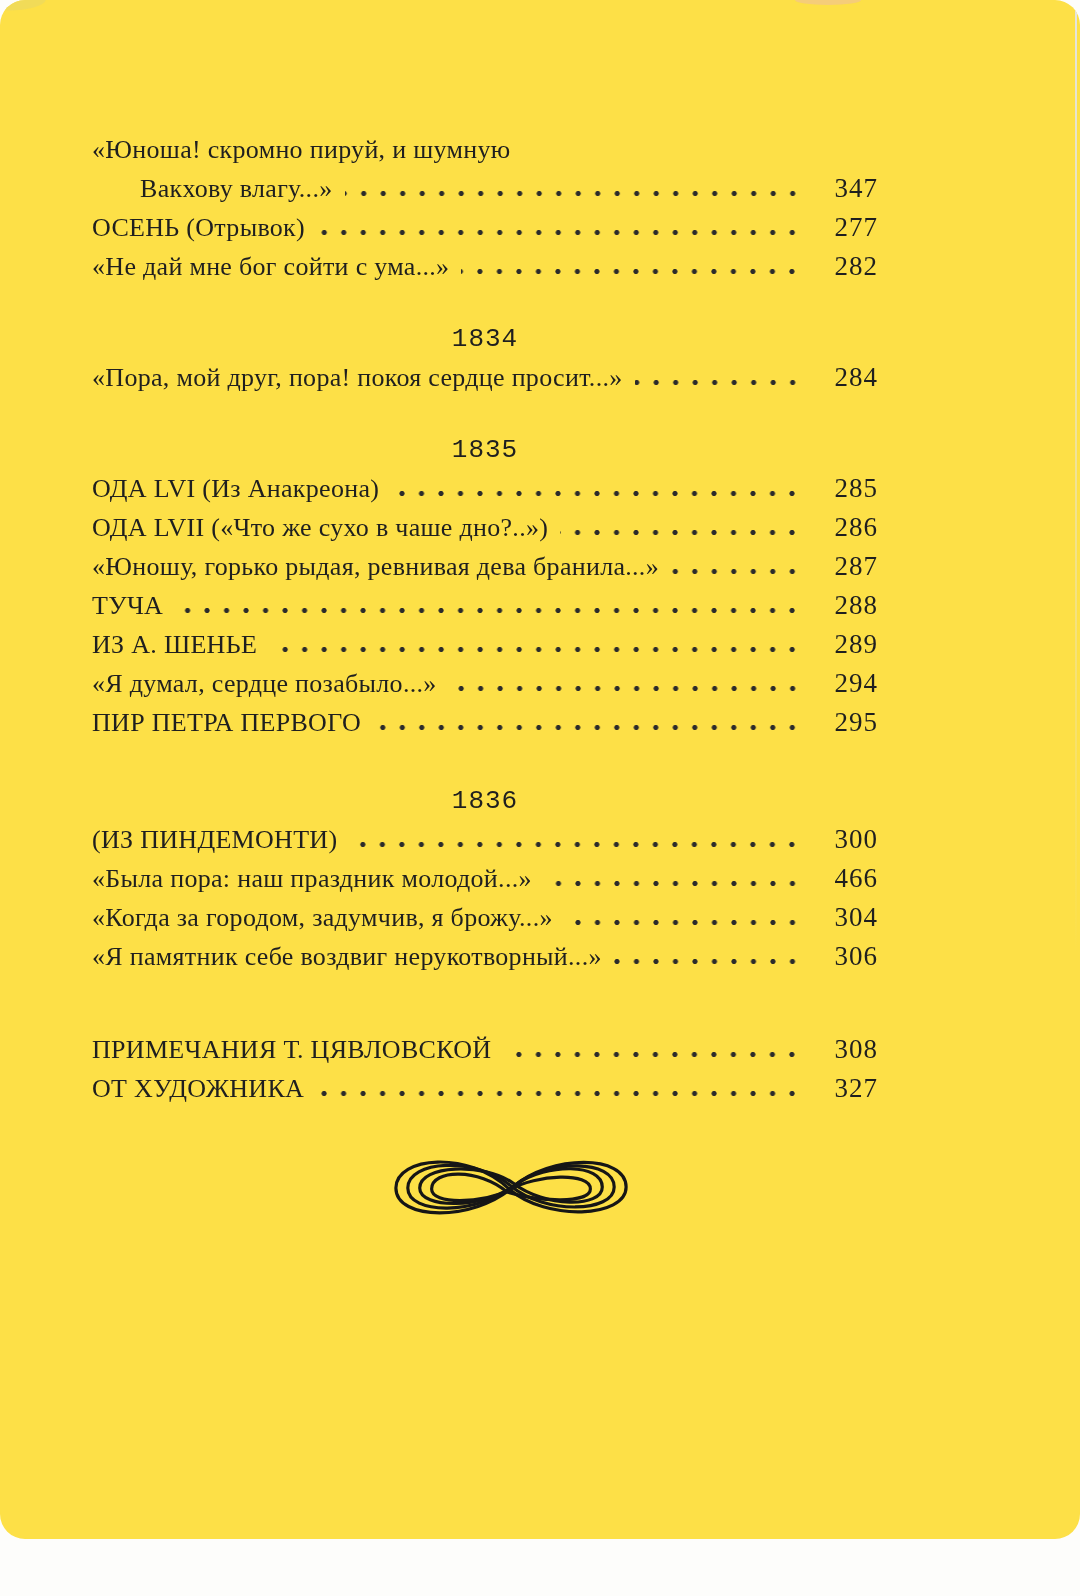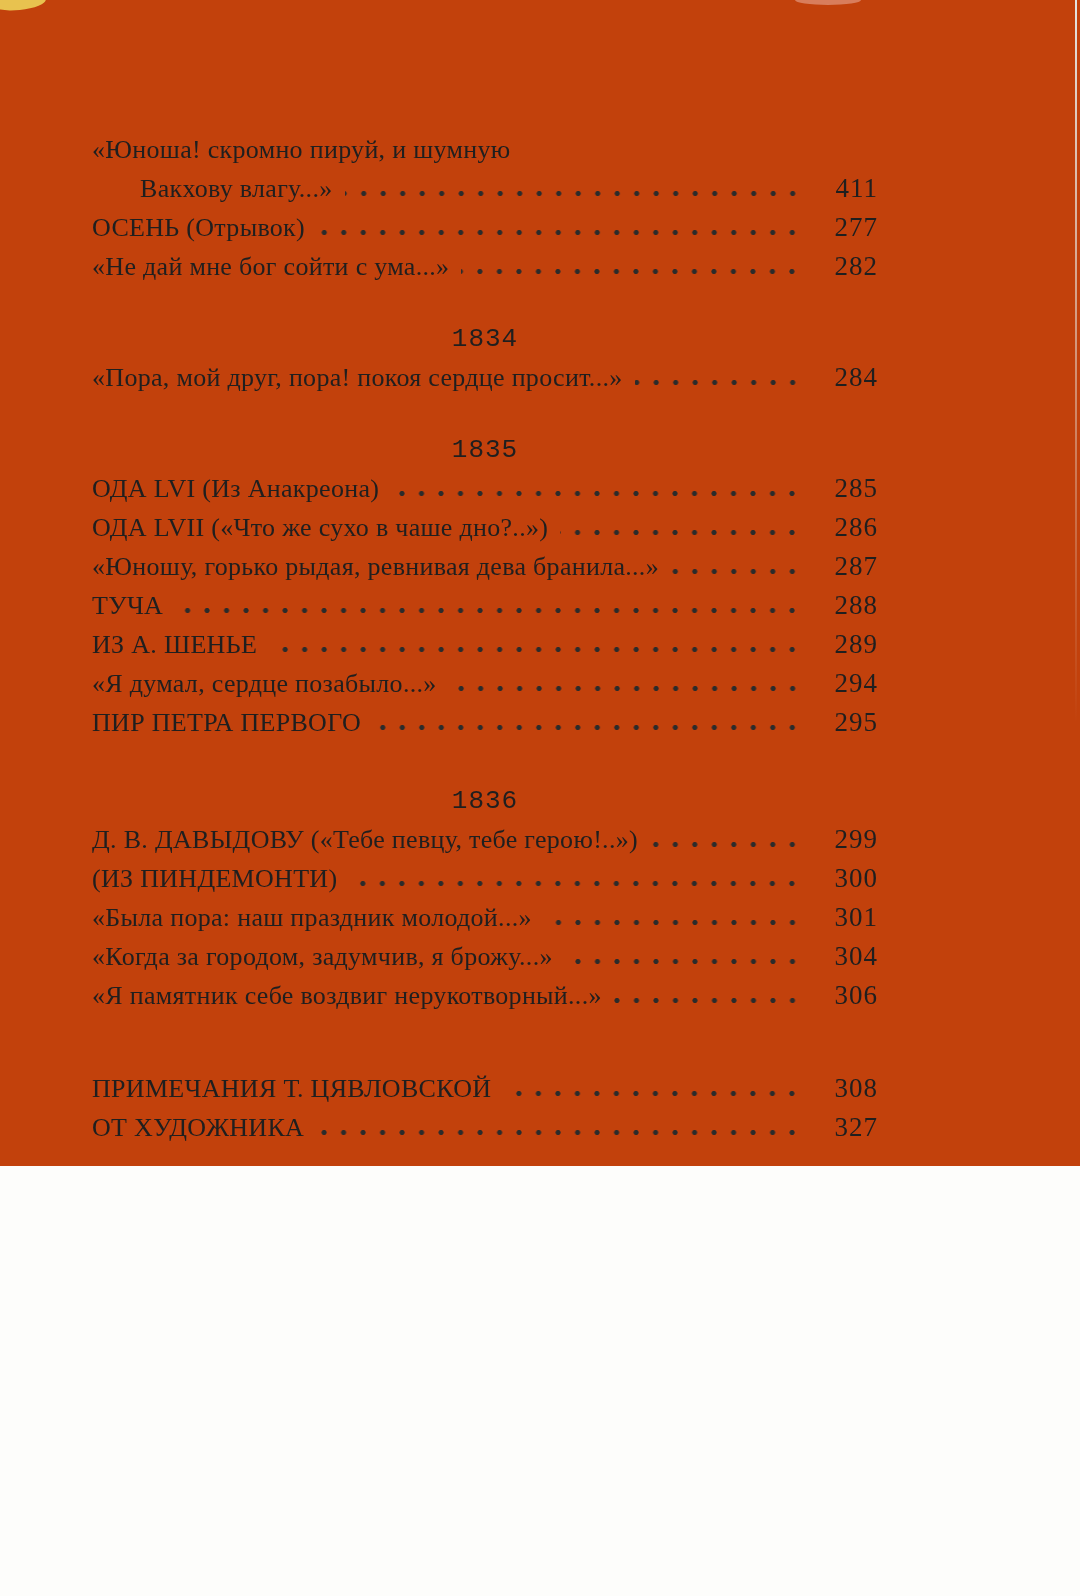--- a/index.html
+++ b/index.html
@@ -1,22 +1,23 @@
 <!DOCTYPE html>
 <html lang="ru"><head>
 <meta charset="utf-8">
 <style>
   html,body{margin:0;padding:0;background:#fdfdfb;}
   .sheet{
     position:relative;
-    width:1080px;height:1166px;
-    background:#c2410c;
+    width:1080px;height:1539px;
+    background:#fde047;
     overflow:hidden;
     font-family:"Liberation Serif","DejaVu Serif",serif;
     color:#1f1f1f;
+    border-radius:25px;
   }
   .toc{position:absolute;left:92px;top:131px;width:786px;}
   .row{
     display:flex;align-items:baseline;
     font-size:26px;line-height:38px;letter-spacing:.3px;
   }
   .row .t{white-space:pre;}
   .row .ti{white-space:pre;}
   .row.indent{padding-left:48px;}
   .leader{
@@ -58,21 +59,21 @@
   <div class="edge-line"></div>
 
   <div class="toc">
 
     <div class="row">
       <span class="t">«Юноша! скромно пируй, и шумную</span>
     </div>
     <div class="row indent">
       <span class="t">Вакхову влагу...»</span>
       <span class="leader"></span>
-      <span class="p">411</span>
+      <span class="p">347</span>
     </div>
     <div class="row">
       <span class="t">ОСЕНЬ </span>
         <span class="ti">(Отрывок)</span>
       <span class="leader"></span>
       <span class="p">277</span>
     </div>
     <div class="row">
       <span class="t">«Не дай мне бог сойти с ума...»</span>
       <span class="leader"></span>
@@ -119,33 +120,28 @@
       <span class="p">294</span>
     </div>
     <div class="row">
       <span class="t">ПИР ПЕТРА ПЕРВОГО</span>
       <span class="leader"></span>
       <span class="p">295</span>
     </div>
 
     <div class="year mt-lg">1836</div>
     <div class="row">
-      <span class="t">Д. В. ДАВЫДОВУ («Тебе певцу, тебе герою!..»)</span>
-      <span class="leader"></span>
-      <span class="p">299</span>
-    </div>
-    <div class="row">
       <span class="t">(ИЗ ПИНДЕМОНТИ)</span>
       <span class="leader"></span>
       <span class="p">300</span>
     </div>
     <div class="row">
       <span class="t">«Была пора: наш праздник молодой...»</span>
       <span class="leader"></span>
-      <span class="p">301</span>
+      <span class="p">466</span>
     </div>
     <div class="row">
       <span class="t">«Когда за городом, задумчив, я брожу...»</span>
       <span class="leader"></span>
       <span class="p">304</span>
     </div>
     <div class="row">
       <span class="t">«Я памятник себе воздвиг нерукотворный...»</span>
       <span class="leader"></span>
       <span class="p">306</span>

